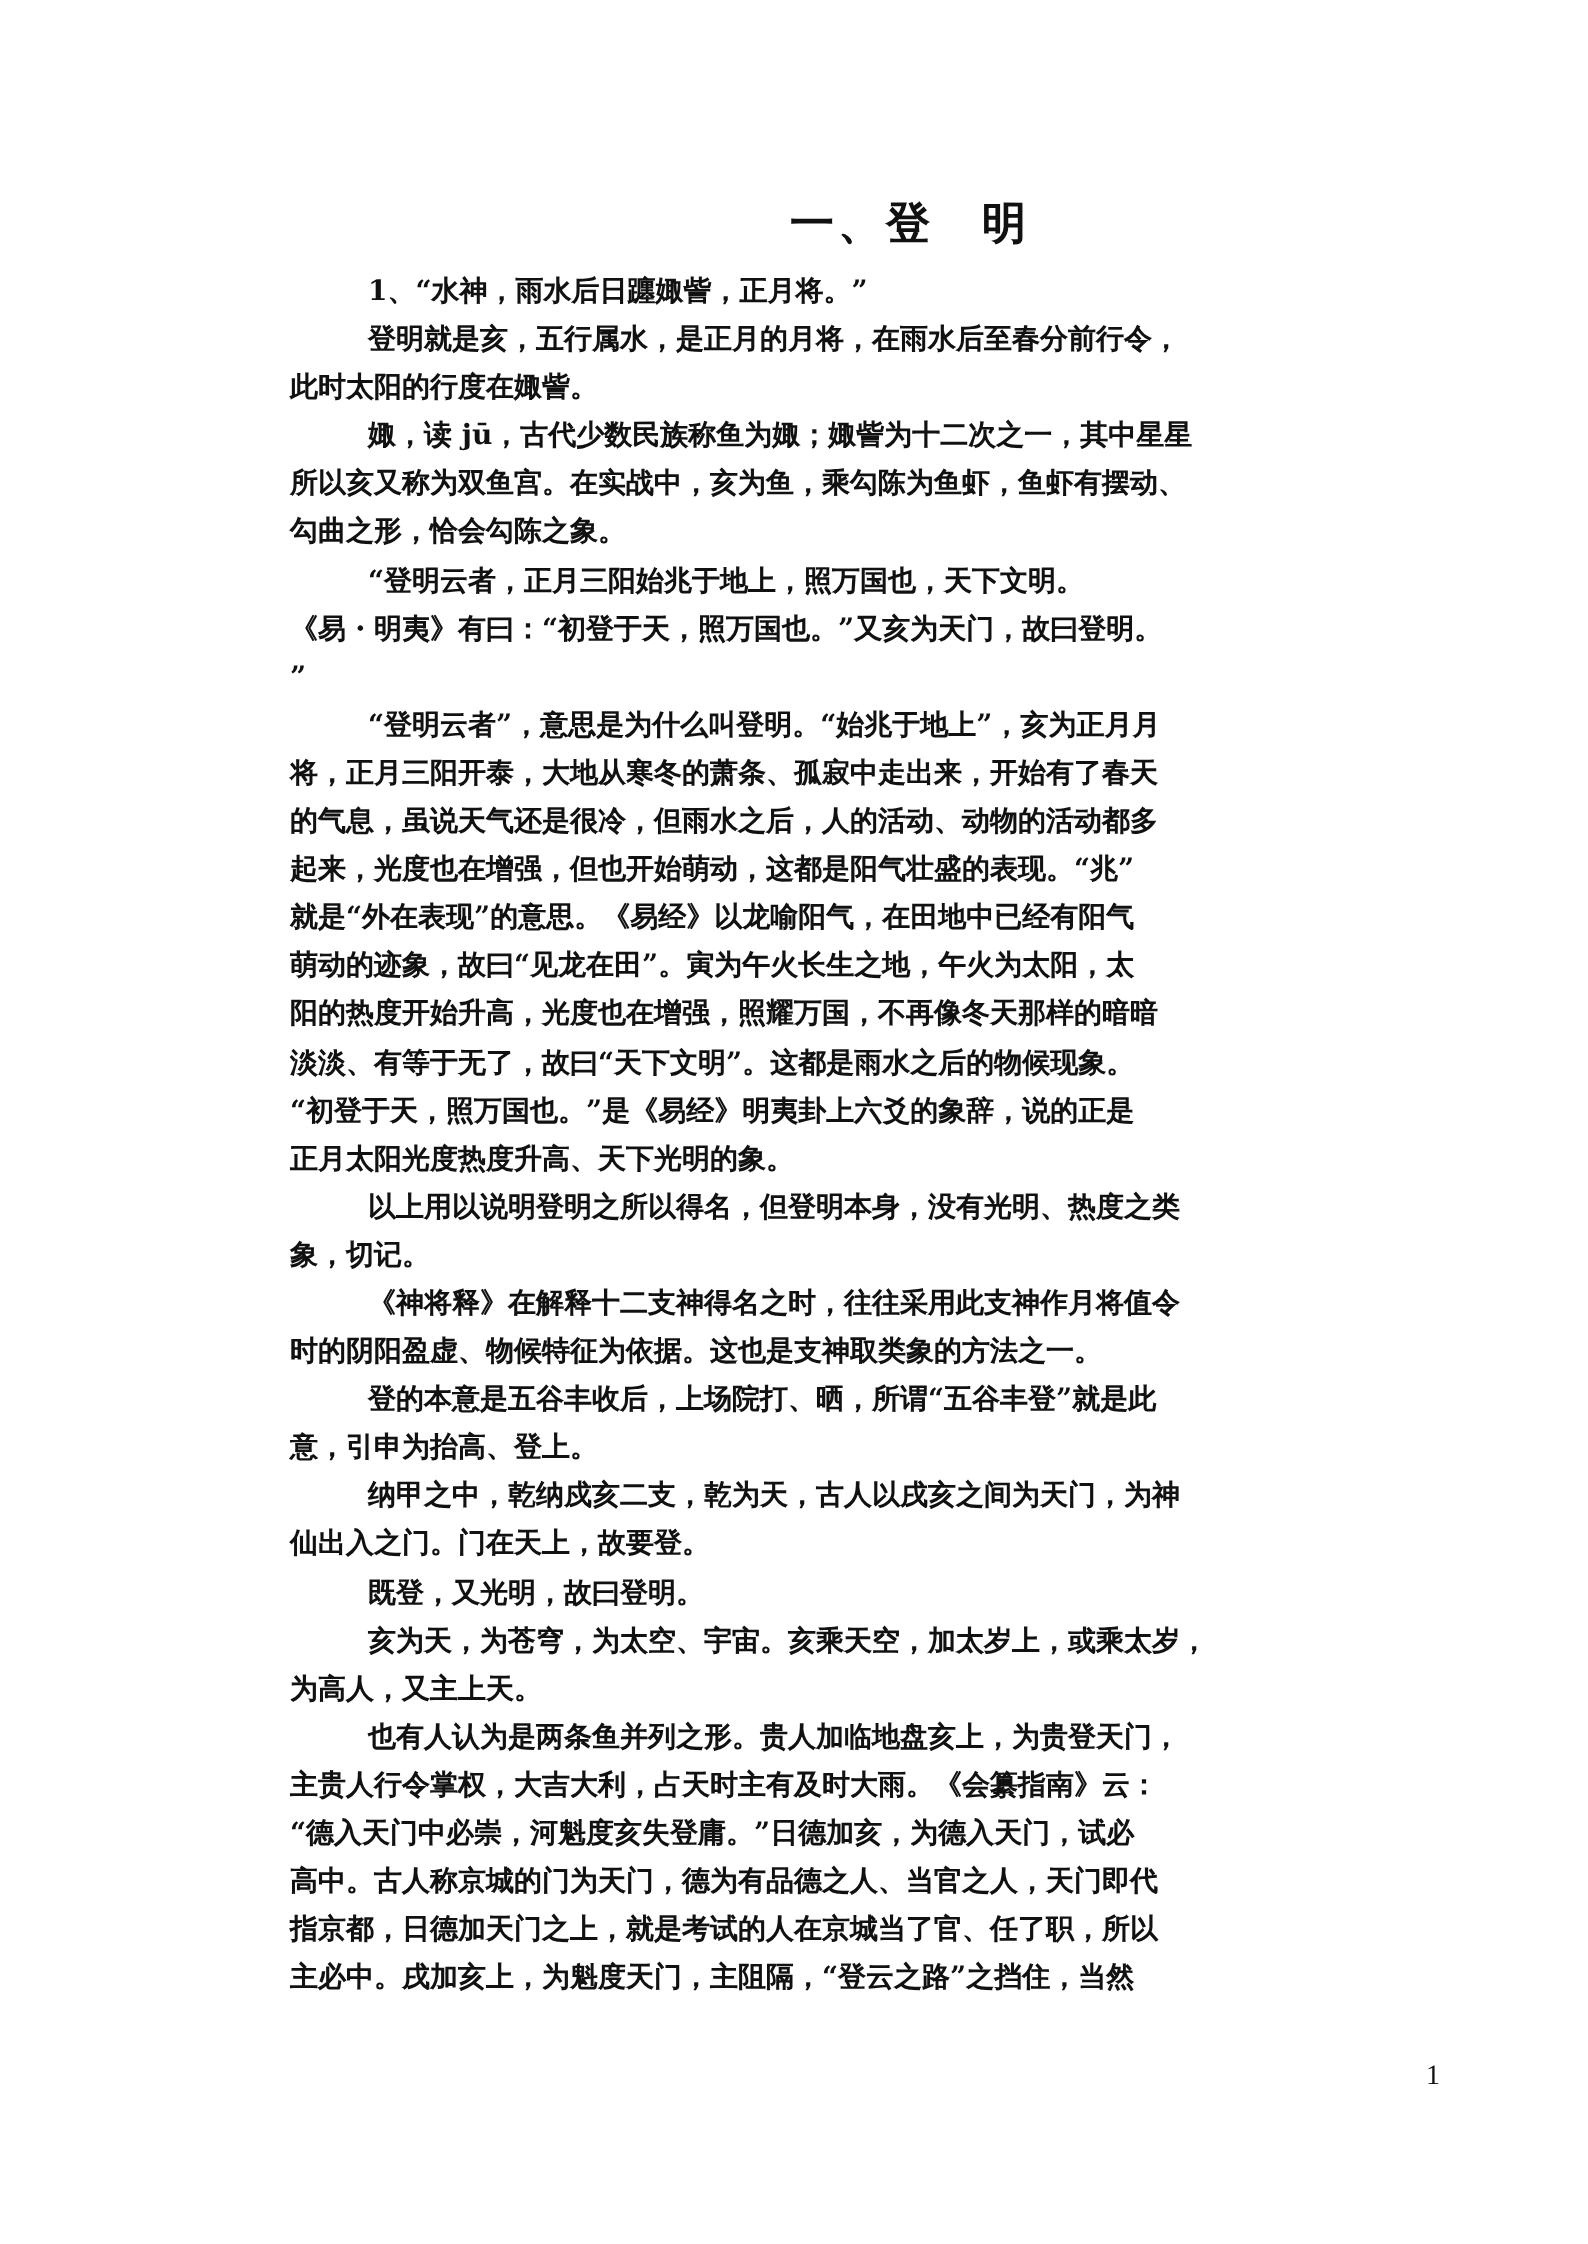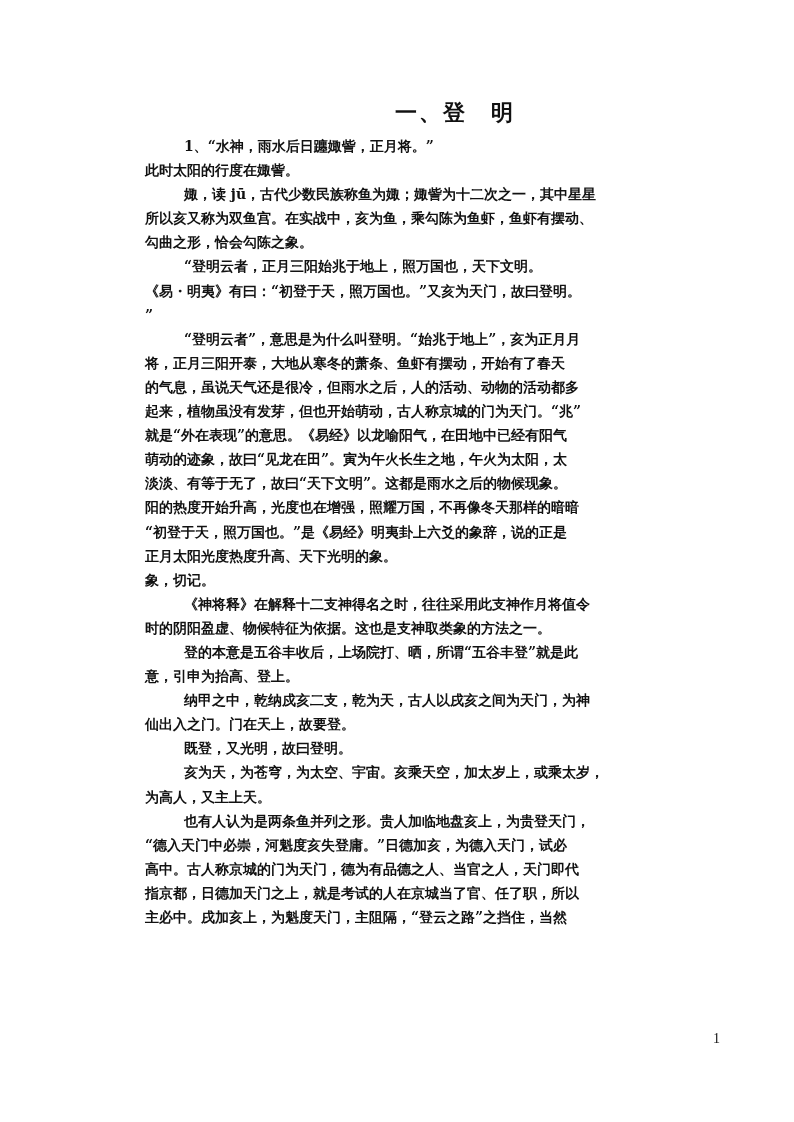--- a/index.html
+++ b/index.html
@@ -15,48 +15,51 @@
                font-family: "Liberation Serif", serif; }
   </style>
 </head>
 <body>
 
 <div class="page">
   <div class="title">一、登　明</div>
 
   <div class="body">
     <div class="line indent">1、“水神，雨水后日躔娵訾，正月将。”</div>
+    <div class="line indent">登明就是亥，五行属水，是正月的月将，在雨水后至春分前行令，</div>
     <div class="line">此时太阳的行度在娵訾。</div>
     <div class="line indent">娵，读 jū，古代少数民族称鱼为娵；娵訾为十二次之一，其中星星</div>
     <div class="line">所以亥又称为双鱼宫。在实战中，亥为鱼，乘勾陈为鱼虾，鱼虾有摆动、</div>
     <div class="line">勾曲之形，恰会勾陈之象。</div>
     <div class="line indent">“登明云者，正月三阳始兆于地上，照万国也，天下文明。</div>
     <div class="line">《易・明夷》有曰：“初登于天，照万国也。”又亥为天门，故曰登明。</div>
     <div class="line">”</div>
     <div class="line indent">“登明云者”，意思是为什么叫登明。“始兆于地上”，亥为正月月</div>
-    <div class="line">将，正月三阳开泰，大地从寒冬的萧条、鱼虾有摆动，开始有了春天</div>
+    <div class="line">将，正月三阳开泰，大地从寒冬的萧条、孤寂中走出来，开始有了春天</div>
     <div class="line">的气息，虽说天气还是很冷，但雨水之后，人的活动、动物的活动都多</div>
-    <div class="line">起来，植物虽没有发芽，但也开始萌动，古人称京城的门为天门。“兆”</div>
+    <div class="line">起来，光度也在增强，但也开始萌动，这都是阳气壮盛的表现。“兆”</div>
     <div class="line">就是“外在表现”的意思。《易经》以龙喻阳气，在田地中已经有阳气</div>
     <div class="line">萌动的迹象，故曰“见龙在田”。寅为午火长生之地，午火为太阳，太</div>
+    <div class="line">阳的热度开始升高，光度也在增强，照耀万国，不再像冬天那样的暗暗</div>
     <div class="line">淡淡、有等于无了，故曰“天下文明”。这都是雨水之后的物候现象。</div>
-    <div class="line">阳的热度开始升高，光度也在增强，照耀万国，不再像冬天那样的暗暗</div>
     <div class="line">“初登于天，照万国也。”是《易经》明夷卦上六爻的象辞，说的正是</div>
     <div class="line">正月太阳光度热度升高、天下光明的象。</div>
+    <div class="line indent">以上用以说明登明之所以得名，但登明本身，没有光明、热度之类</div>
     <div class="line">象，切记。</div>
     <div class="line indent">《神将释》在解释十二支神得名之时，往往采用此支神作月将值令</div>
     <div class="line">时的阴阳盈虚、物候特征为依据。这也是支神取类象的方法之一。</div>
     <div class="line indent">登的本意是五谷丰收后，上场院打、晒，所谓“五谷丰登”就是此</div>
     <div class="line">意，引申为抬高、登上。</div>
     <div class="line indent">纳甲之中，乾纳戍亥二支，乾为天，古人以戌亥之间为天门，为神</div>
     <div class="line">仙出入之门。门在天上，故要登。</div>
     <div class="line indent">既登，又光明，故曰登明。</div>
     <div class="line indent">亥为天，为苍穹，为太空、宇宙。亥乘天空，加太岁上，或乘太岁，</div>
     <div class="line">为高人，又主上天。</div>
     <div class="line indent">也有人认为是两条鱼并列之形。贵人加临地盘亥上，为贵登天门，</div>
+    <div class="line">主贵人行令掌权，大吉大利，占天时主有及时大雨。《会纂指南》云：</div>
     <div class="line">“德入天门中必崇，河魁度亥失登庸。”日德加亥，为德入天门，试必</div>
     <div class="line">高中。古人称京城的门为天门，德为有品德之人、当官之人，天门即代</div>
     <div class="line">指京都，日德加天门之上，就是考试的人在京城当了官、任了职，所以</div>
     <div class="line">主必中。戌加亥上，为魁度天门，主阻隔，“登云之路”之挡住，当然</div>
   </div>
 
   <div class="pagenum">1</div>
 </div>
 
 </body></html>

